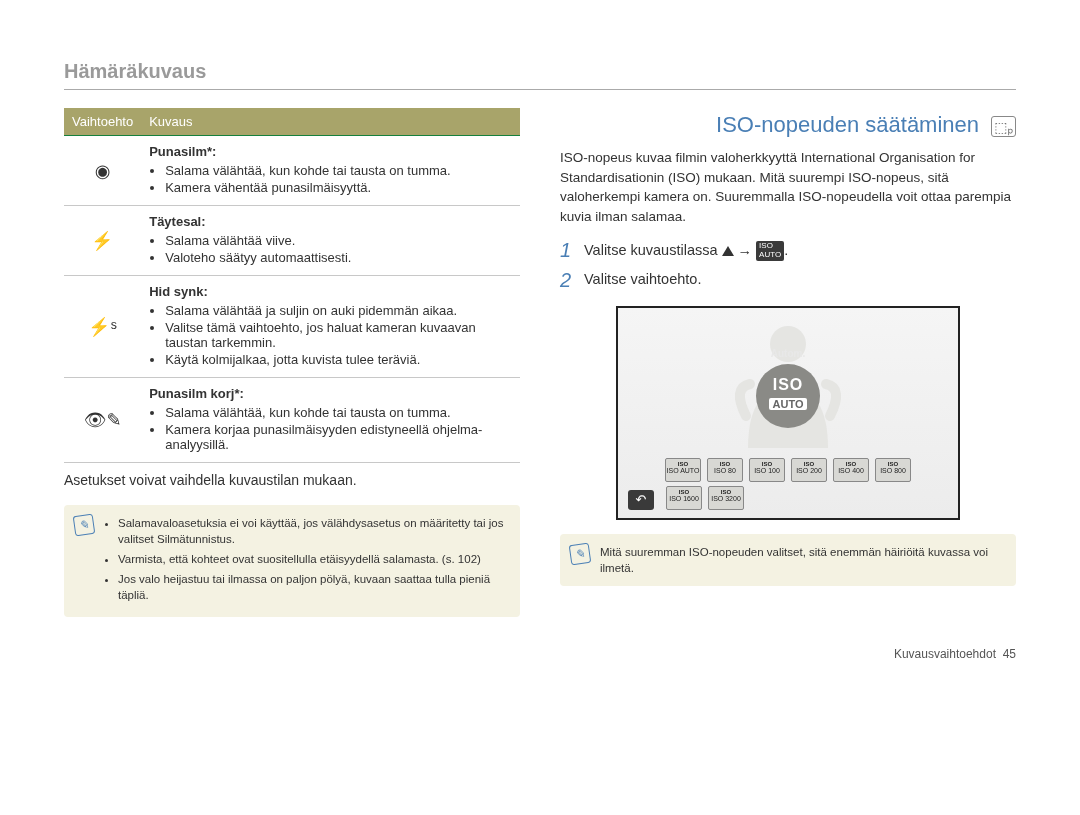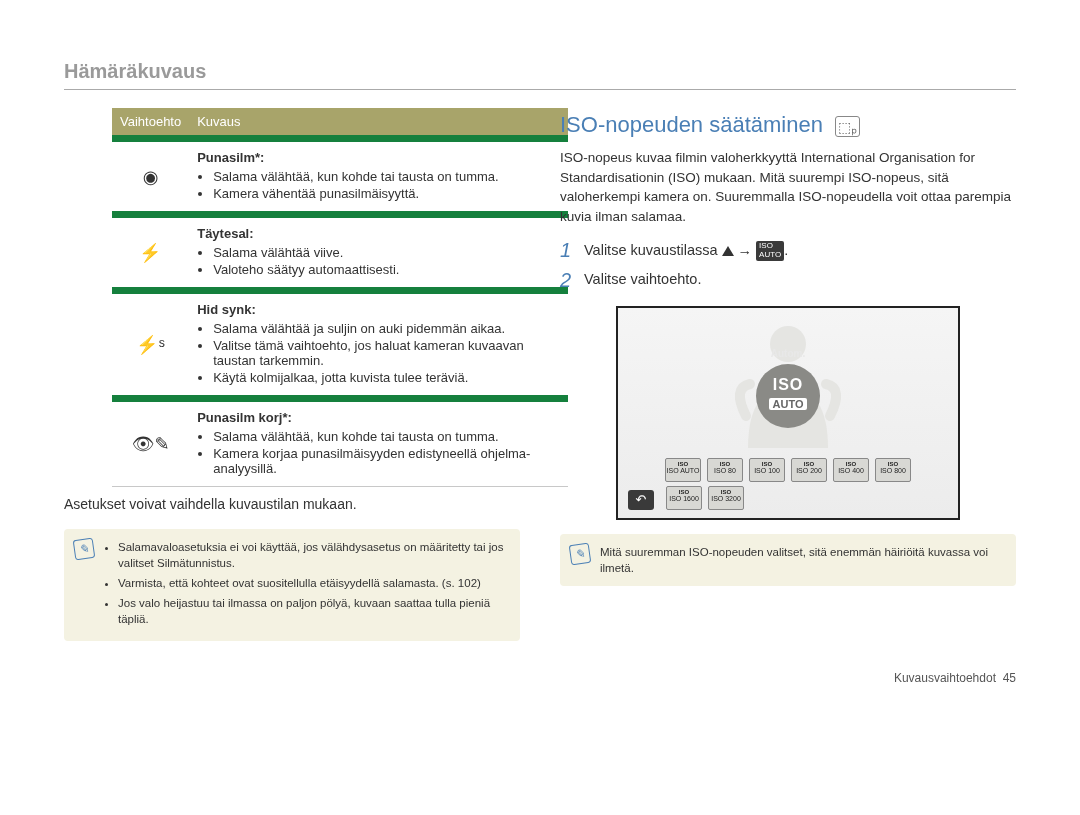--- a/index.html
+++ b/index.html
@@ -33,32 +33,31 @@
   .col {
     flex: 1;
     min-width: 0;
   }
 
   
   .opt-table {
     width: 100%;
     border-collapse: collapse;
     font-size: 13px;
-    margin-left: 48px;
   }
   .opt-table th {
     background: #a8a46a;
     color: #fff;
     text-align: left;
     font-weight: 400;
     padding: 6px 8px;
     font-size: 13px;
   }
   .opt-table td {
-    border-top: 7px solid #15803d;
+    border-top: 1px solid #15803d;
     border-bottom: 1px solid #c8c8c8;
     padding: 8px;
     vertical-align: middle;
   }
   .opt-table td.icon-cell {
     width: 50px;
     text-align: center;
     font-size: 18px;
   }
   .opt-table .title {
@@ -115,20 +114,21 @@
   .info-box li {
     margin-bottom: 4px;
   }
 
   
   .heading-blue {
     color: #4a7fb5;
     font-size: 22px;
     font-weight: 400;
     margin: 4px 0 10px 0;
+    text-align: right;
   }
   .heading-blue .mode-icon {
     display: inline-block;
     vertical-align: middle;
     font-size: 14px;
     color: #666;
     border: 1px solid #888;
     border-radius: 3px;
     padding: 0 2px;
     margin-left: 6px;

